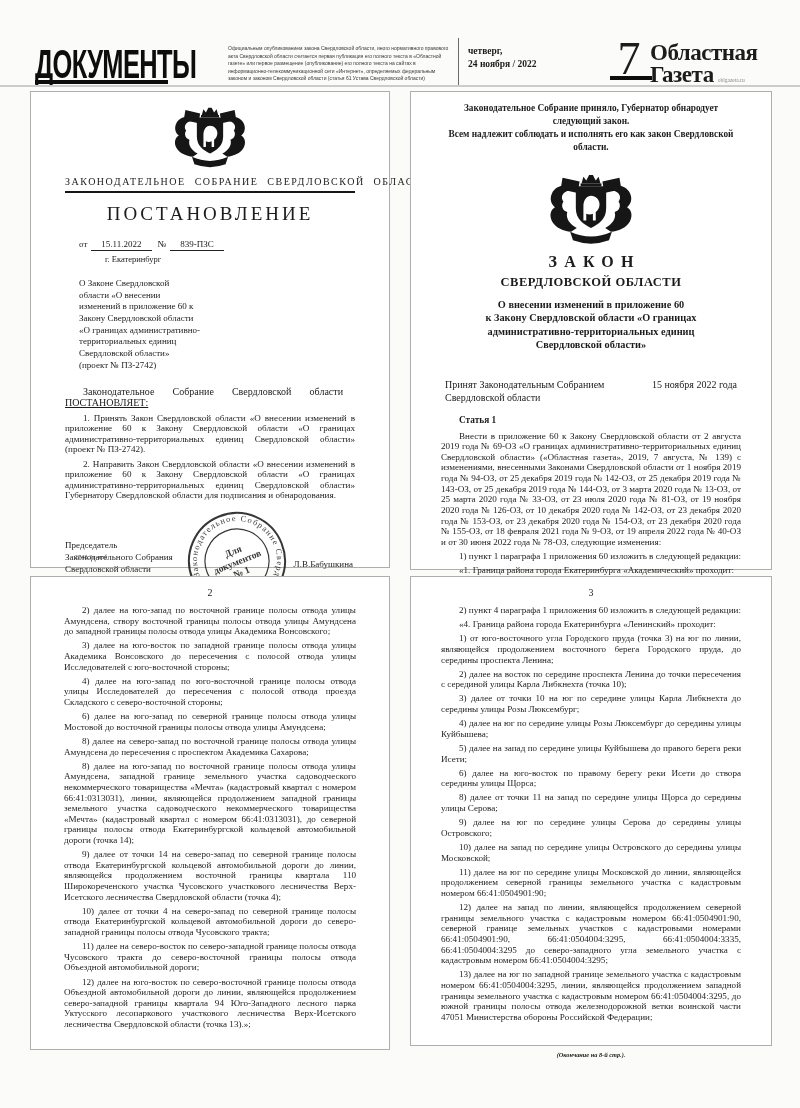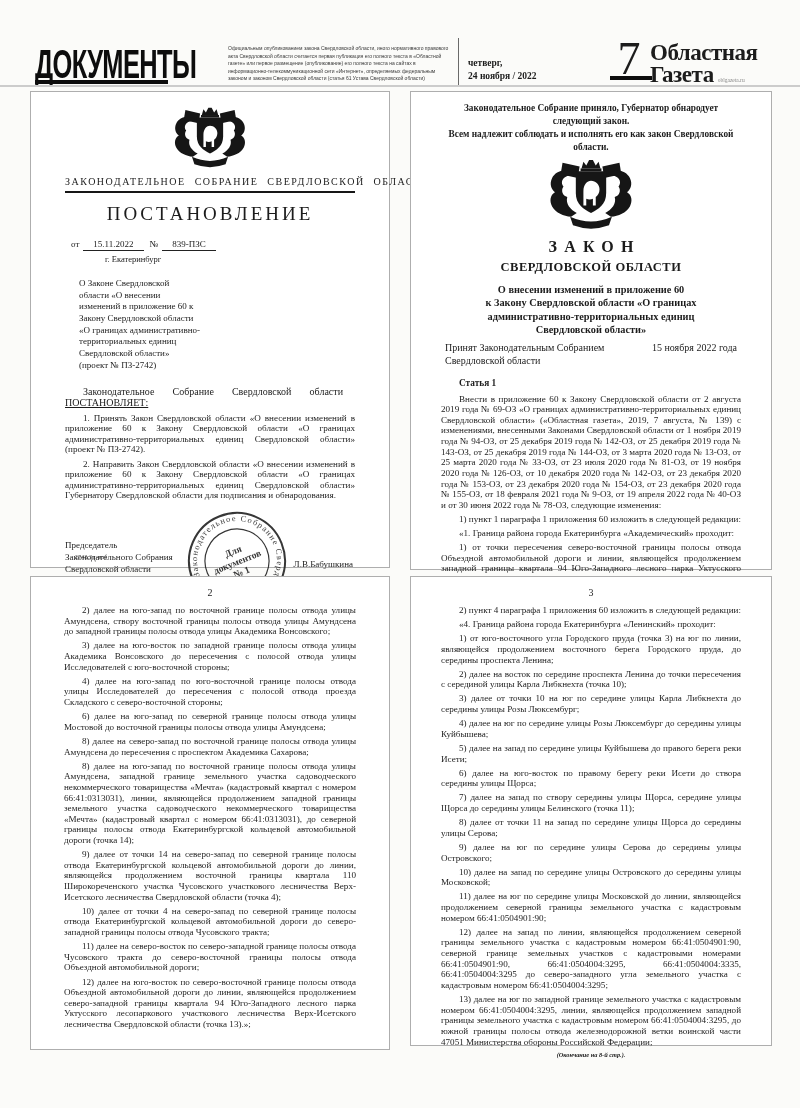--- a/index.html
+++ b/index.html
@@ -7,21 +7,21 @@
   #page{position:relative;width:800px;height:1108px;overflow:hidden;}
 
   
   .masthead{position:absolute;left:35px;top:44px;font-family:"Liberation Sans",sans-serif;
     font-weight:bold;font-size:41px;line-height:1;letter-spacing:-1px;color:#0d0d0d;
     transform:scaleX(.62);transform-origin:left top;white-space:nowrap;}
   .masthead-rule{position:absolute;left:35px;top:80px;width:133px;height:4px;background:#0d0d0d;}
   .legal-note{position:absolute;left:228px;top:45px;width:222px;font-family:"Liberation Sans",sans-serif;
     font-size:5px;line-height:1.5;color:#3a3a3a;text-align:left;}
   .hdr-vline{position:absolute;left:458px;top:38px;width:1px;height:47px;background:#6a6a6a;}
-  .hdr-date{position:absolute;left:468px;top:57px;font-size:9.5px;font-weight:bold;line-height:1.35;white-space:pre-line;}
+  .hdr-date{position:absolute;left:468px;top:45px;font-size:9.5px;font-weight:bold;line-height:1.35;white-space:pre-line;}
   .hdr-pageno{position:absolute;left:600px;top:36px;width:58px;text-align:center;font-size:46px;line-height:1;font-weight:normal;}
   .hdr-pageno-rule{position:absolute;left:610px;top:76px;width:42px;height:3.5px;background:#0d0d0d;}
   .logo{position:absolute;left:650px;top:42px;width:122px;text-align:left;font-weight:bold;font-size:23px;line-height:.95;letter-spacing:-.5px;}
   .logo .site{font-size:5.5px;font-weight:normal;letter-spacing:0;color:#8a8a8a;margin-left:4px;}
   .hdr-rule{position:absolute;left:0;top:85px;width:800px;height:2px;background:#cccccc;}
 
   
   .scanbox{position:absolute;background:#ffffff;border:1px solid #aeaeae;box-sizing:border-box;}
   #box-post{left:30px;top:91px;width:360px;height:477px;padding:10px 34px 0;}
   #box-law{left:410px;top:91px;width:362px;height:479px;padding:6px 30px 0;}
@@ -29,38 +29,38 @@
   #box-p3{left:410px;top:576px;width:362px;height:470px;padding:8px 30px 0;}
 
   .para{font-size:9.1px;line-height:1.17;text-align:justify;text-indent:18px;margin:0 0 3.5px 0;}
   .pageno{text-align:center;font-size:10px;margin:2px 0 7px 0;}
 
   
   .arms{display:block;margin:4px auto 6px;}
   .org-name{text-align:center;font-size#:10px;font-size:10px;letter-spacing:1.5px;word-spacing:5px;white-space:nowrap;margin-top:2px;}
   .org-rule{height:2px;background:#161616;margin:4px 0 10px 0;}
   .doc-type{text-align:center;font-size:19px;letter-spacing:3px;margin:6px 0 14px 0;}
-  .doc-meta{font-size:9px;margin-left:6px;}
+  .doc-meta{font-size:9px;margin-left:14px;}
   .doc-meta .blank{display:inline-block;border-bottom:1px solid #222;padding:0 10px 1px;margin:0 4px;}
   .doc-city{font-size:8.5px;margin:3px 0 0 40px;}
   .doc-subject{font-size:9px;line-height:1.3;white-space:pre-line;margin:14px 0 0 14px;width:170px;}
   .resolve-line{font-size:10px;text-indent:18px;margin:14px 12px 5px 0;text-align:justify;}
   .resolve-word{text-decoration:underline;font-weight:normal;}
   .signature{position:relative;margin-top:22px;height:118px;}
   .signer-title{font-size:9px;line-height:1.35;white-space:pre-line;padding-top:16px;}
   .signer-name{position:absolute;right:2px;top:36px;font-size:9px;}
   .stamp{position:absolute;left:120px;top:-14px;opacity:.9;transform:rotate(-22deg);}
   .doc-code{position:absolute;left:44px;bottom:7px;font-size:5.5px;letter-spacing:.4px;color:#333;}
 
   
-  .proclamation{text-align:center;font-weight:bold;font-size:9.3px;line-height:1.4;white-space:pre-line;margin:4px 0 4px;}
+  .proclamation{text-align:center;font-weight:bold;font-size:9.3px;line-height:1.4;white-space:pre-line;margin:4px 0 19px;}
   .law-word{text-align:center;font-size:16px;font-weight:bold;letter-spacing:.45em;margin:4px 0 4px .45em;}
   .law-word{margin-left:0;text-indent:.45em;}
   .law-region{text-align:center;font-size:12.5px;font-weight:bold;letter-spacing:.5px;margin:1px 0 8px;}
-  .law-subject{text-align:center;font-weight:bold;font-size:10.3px;line-height:1.3;white-space:pre-line;margin:0 0 4px;}
+  .law-subject{text-align:center;font-weight:bold;font-size:10.3px;line-height:1.3;white-space:pre-line;margin:0 0 26px;}
   .adopted{display:flex;justify-content:space-between;font-size:10px;line-height:1.35;margin:4px 4px 10px;}
   .adopted .left{white-space:pre-line;}
   .article-h{font-weight:bold;font-size:9.3px;text-indent:18px;margin:6px 0 6px;}
 
   .note-continued{position:absolute;left:410px;top:1051px;width:362px;text-align:center;
     font-size:6.3px;font-style:italic;font-weight:bold;color:#222;}
 
   svg text{font-family:"Liberation Serif",serif;}
 </style>
 </head>
@@ -190,21 +190,20 @@
     <div class="pageno">3</div>
     <div>
         <p class="para">2) пункт 4 параграфа 1 приложения 60 изложить в следующей редакции:</p>
         <p class="para">«4. Граница района города Екатеринбурга «Ленинский» проходит:</p>
         <p class="para">1) от юго-восточного угла Городского пруда (точка 3) на юг по линии, являющейся продолжением восточного берега Городского пруда, до середины проспекта Ленина;</p>
         <p class="para">2) далее на восток по середине проспекта Ленина до точки пересечения с серединой улицы Карла Либкнехта (точка 10);</p>
         <p class="para">3) далее от точки 10 на юг по середине улицы Карла Либкнехта до середины улицы Розы Люксембург;</p>
         <p class="para">4) далее на юг по середине улицы Розы Люксембург до середины улицы Куйбышева;</p>
         <p class="para">5) далее на запад по середине улицы Куйбышева до правого берега реки Исети;</p>
         <p class="para">6) далее на юго-восток по правому берегу реки Исети до створа середины улицы Щорса;</p>
-        <p class="para">7) далее на запад по створу середины улицы Щорса, середине улицы Щорса до середины улицы Белинского (точка 11);</p>
         <p class="para">8) далее от точки 11 на запад по середине улицы Щорса до середины улицы Серова;</p>
         <p class="para">9) далее на юг по середине улицы Серова до середины улицы Островского;</p>
         <p class="para">10) далее на запад по середине улицы Островского до середины улицы Московской;</p>
         <p class="para">11) далее на юг по середине улицы Московской до линии, являющейся продолжением северной границы земельного участка с кадастровым номером 66:41:0504901:90;</p>
         <p class="para">12) далее на запад по линии, являющейся продолжением северной границы земельного участка с кадастровым номером 66:41:0504901:90, северной границе земельных участков с кадастровыми номерами 66:41:0504901:90, 66:41:0504004:3295, 66:41:0504004:3335, 66:41:0504004:3295 до северо-западного угла земельного участка с кадастровым номером 66:41:0504004:3295;</p>
         <p class="para">13) далее на юг по западной границе земельного участка с кадастровым номером 66:41:0504004:3295, линии, являющейся продолжением западной границы земельного участка с кадастровым номером 66:41:0504004:3295, до южной границы полосы отвода железнодорожной ветки воинской части 47051 Министерства обороны Российской Федерации;</p>
       </div>
   </div>
 
   <div class="note-continued">(Окончание на 8-й стр.).</div>

